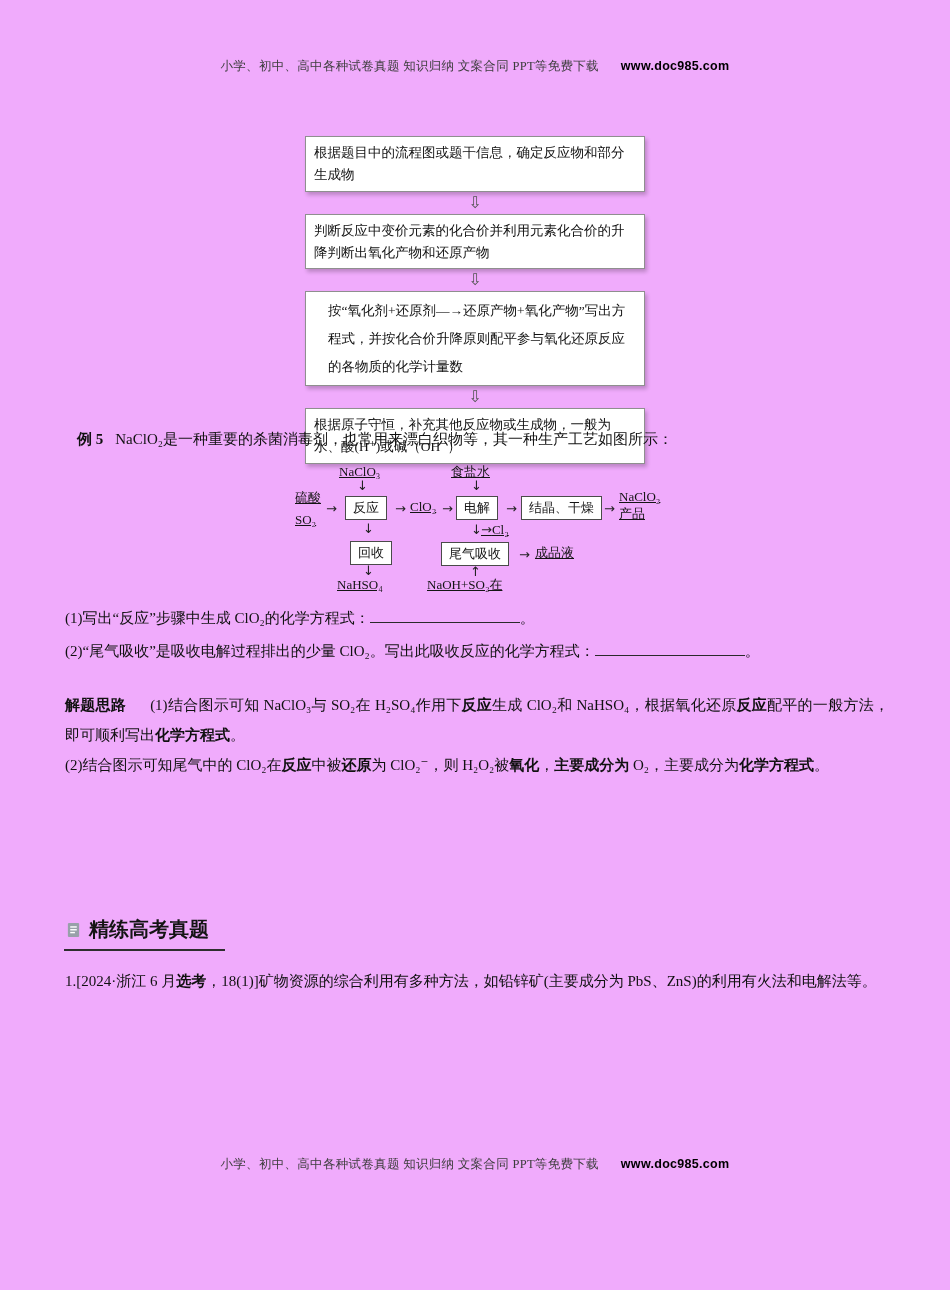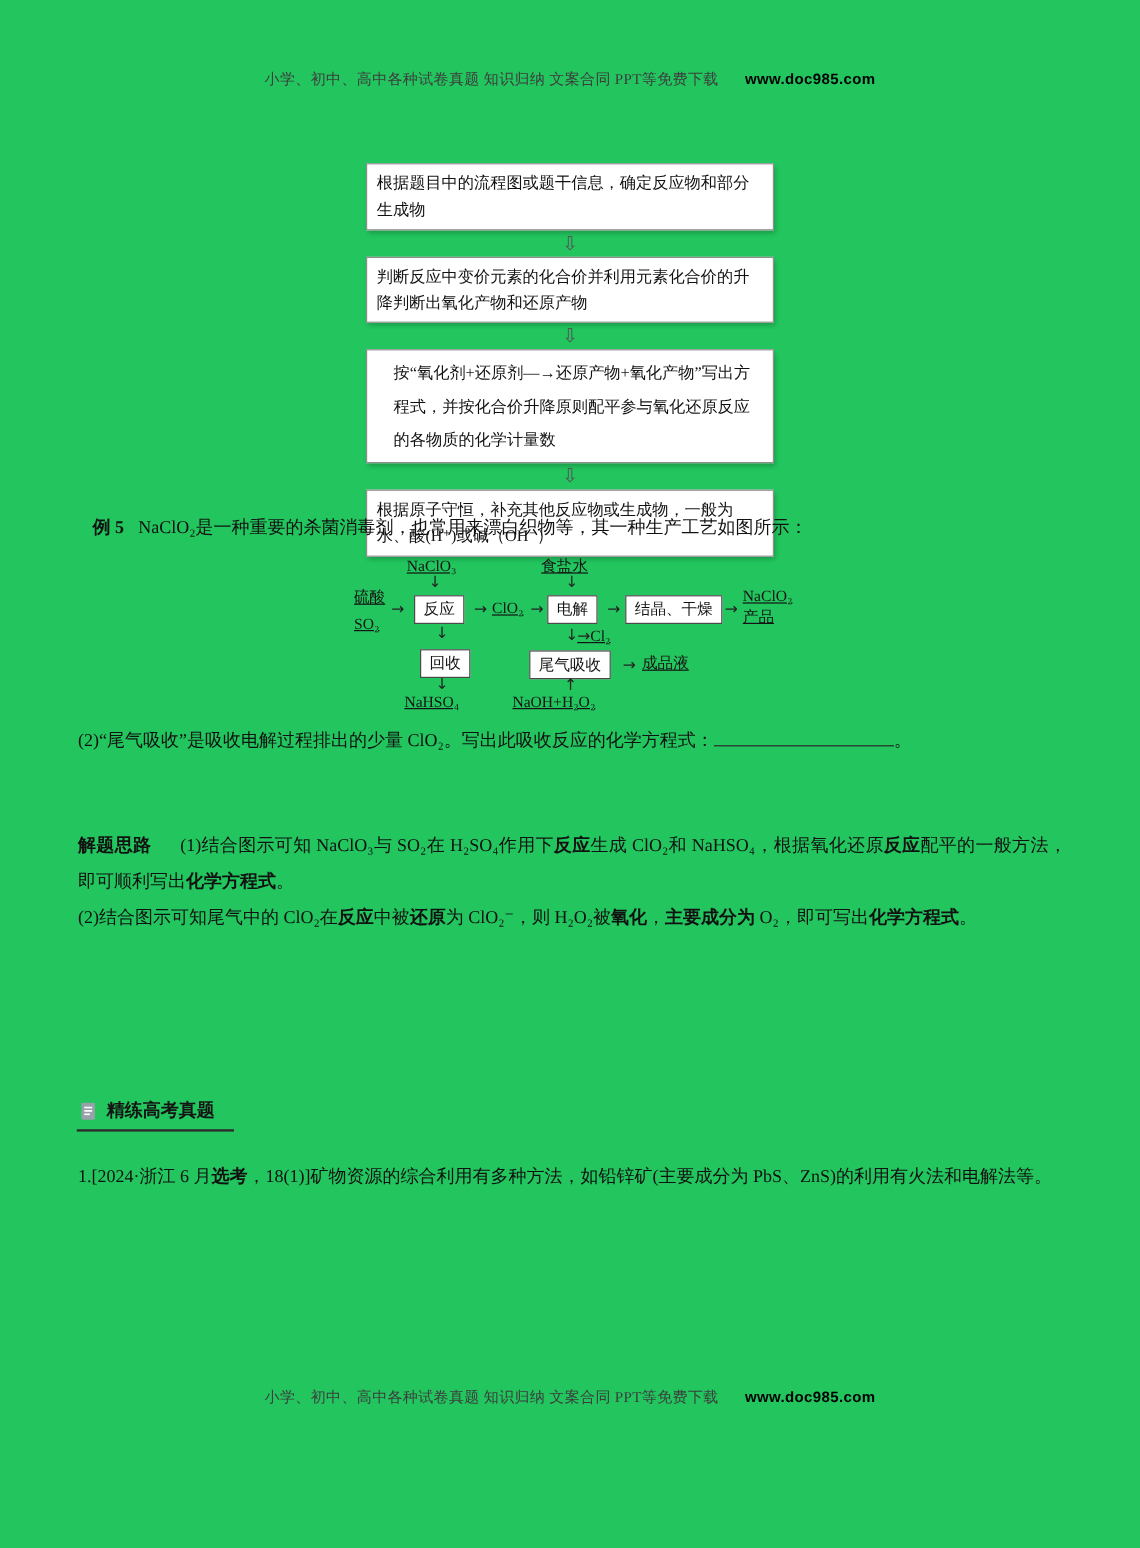--- a/index.html
+++ b/index.html
@@ -1,18 +1,18 @@
 <!DOCTYPE html>
 <html><head>
 <meta charset="utf-8">
 <style>
   * { box-sizing: border-box; }
   html, body { margin: 0; padding: 0; background: #ffffff; }
   .page {
-    position: relative; width: 950px; height: 1290px; background: #22c55e;
+    position: relative; width: 950px; height: 1290px; background: #f0abfc;
     font-family: "Liberation Serif", "DejaVu Serif", serif;
     color: #141414; overflow: hidden;
   }
   .doc-header, .doc-footer {
     position: absolute; left: 0; width: 100%; text-align: center;
     font-size: 12.5px; color: #3d3d3d; letter-spacing: 0.3px;
   }
   .doc-header { top: 58px; }
   .doc-footer { top: 1156px; }
   .site {
@@ -49,21 +49,21 @@
     display: inline-block; width: 150px; height: 0.95em;
     border-bottom: 1px solid #2a2a2a; vertical-align: baseline;
   }
   .solution { position: absolute; top: 690px; left: 65px; width: 824px; }
   .solution .para { line-height: 30px; text-align: justify; }
   .sol-label { margin-right: 24px; }
   .practice-header-wrap {
     position: absolute; top: 916px; left: 64px;
     display: inline-flex; align-items: center; gap: 8px;
     padding: 0 16px 6px 2px; border-bottom: 2px solid #2e2e2e;
-    font-size: 15px;
+    font-size: 20px;
   }
   .doc-ic { display: inline-flex; align-items: center; }
   .practice-q { position: absolute; top: 966px; left: 65px; width: 824px; line-height: 30px; text-align: justify; }
   b { font-weight: bold; }
 </style>
 </head>
 <body>
 
 <div class="page">
 
@@ -103,39 +103,42 @@
     <span class="d-ar" style="left:311px;top:38px">→</span>
     <span class="d-lab" style="left:326px;top:25px"><span>NaClO₂</span><br><span>产品</span></span>
 
     <span class="d-ar" style="left:178px;top:59px">↓</span>
     <span class="d-lab" style="left:188px;top:58px"><span class="d-ar" style="position:static">→</span><span>Cl₂</span></span>
 
     <span class="d-box" style="left:148px;top:78px">尾气吸收</span>
     <span class="d-ar" style="left:226px;top:84px">→</span>
     <span class="d-lab" style="left:242px;top:81px">成品液</span>
     <span class="d-ar" style="left:177px;top:101px">↑</span>
-    <span class="d-lab" style="left:134px;top:113px">NaOH+H₂O₂</span>
+    <span class="d-lab" style="left:134px;top:113px">NaOH+SO₂在</span>
 
     <span class="d-ar" style="left:70px;top:58px">↓</span>
     <span class="d-box" style="left:57px;top:77px">回收</span>
     <span class="d-ar" style="left:70px;top:100px">↓</span>
     <span class="d-lab" style="left:44px;top:113px">NaHSO₄</span>
   </div>
 
   <div class="questions">
     <div class="q-line">
+      <span>(1)写出“反应”步骤中生成 ClO₂的化学方程式：</span><span class="blank"></span><span>。</span>
+    </div>
+    <div class="q-line">
       <span>(2)“尾气吸收”是吸收电解过程排出的少量 ClO₂。写出此吸收反应的化学方程式：</span><span class="blank"></span><span>。</span>
     </div>
   </div>
 
   <div class="solution">
     <p class="para">
       <b class="sol-label">解题思路</b><span><span>(1)结合图示可知 NaClO₃与 SO₂在 H₂SO₄作用下</span><b>反应</b><span>生成 ClO₂和 NaHSO₄，根据氧化还原</span><b>反应</b><span>配平的一般方法，即可顺利写出</span><b>化学方程式</b><span>。</span></span>
     </p>
-    <p class="para"><span>(2)结合图示可知尾气中的 ClO₂在</span><b>反应</b><span>中被</span><b>还原</b><span>为 ClO₂⁻，则 H₂O₂被</span><b>氧化</b><span>，</span><b>主要成分为</b><span> O₂，即可写出</span><b>化学方程式</b><span>。</span></p>
+    <p class="para"><span>(2)结合图示可知尾气中的 ClO₂在</span><b>反应</b><span>中被</span><b>还原</b><span>为 ClO₂⁻，则 H₂O₂被</span><b>氧化</b><span>，</span><b>主要成分为</b><span> O₂，主要成分为</span><b>化学方程式</b><span>。</span></p>
   </div>
 
   <div class="practice-header-wrap">
     <span class="doc-ic">
       <svg width="15" height="16" viewBox="0 0 16 17" aria-hidden="true">
         <rect x="2" y="1" width="12" height="15" rx="1.2" fill="#98a0a9"></rect>
         <rect x="4.5" y="4.5" width="7" height="1.5" fill="#ffffff"></rect>
         <rect x="4.5" y="7.5" width="7" height="1.5" fill="#ffffff"></rect>
         <rect x="4.5" y="10.5" width="5" height="1.5" fill="#ffffff"></rect>
       </svg>

